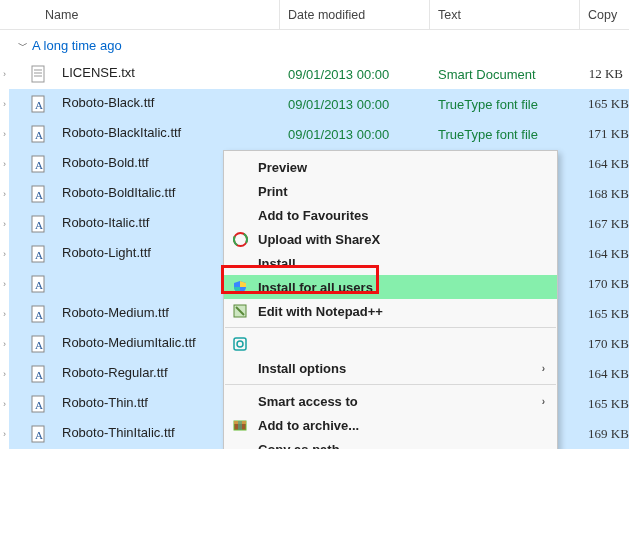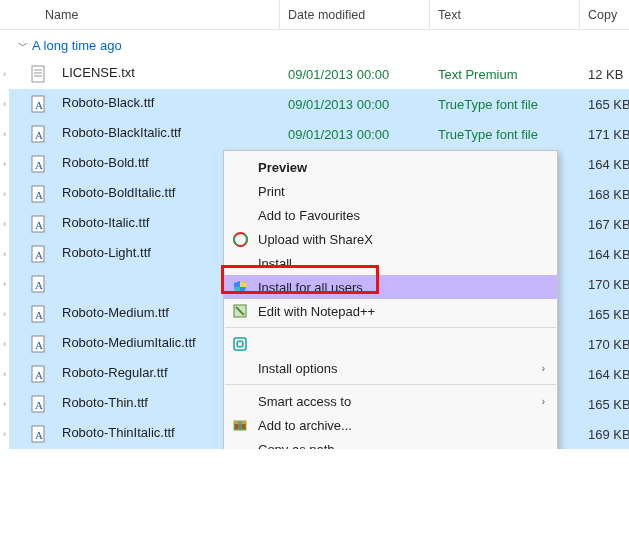--- a/index.html
+++ b/index.html
@@ -42,21 +42,21 @@
     display: grid;
     grid-template-columns: 271px 150px 150px 49px;
     height: 30px;
     align-items: center;
     margin-left: 9px;
     position: relative;
   }
   .row.sel { background: #cce8ff; }
   .row .cell { padding: 0 8px; white-space: nowrap; overflow: hidden; }
   .row .name { display: flex; align-items: flex-start; gap: 15px; padding-left: 22px; }
-  .row .size { text-align: right; padding-right: 6px; color:#333; }
+  .row .size { text-align: right; padding-right: 6px; color:#333;font-family:Liberation Serif, serif; }
   .row .date, .row .type { color: #15803d; }
   .arrow-stub {
     position: absolute;
     left: -9px;
     top: 0;
     bottom: 0;
     width: 9px;
     display:flex;
     align-items:center;
     justify-content:center;
@@ -81,23 +81,24 @@
     padding: 4px 0;
     z-index: 10;
   }
   .ctx-item {
     height: 24px;
     display: flex;
     align-items: center;
     padding: 0 30px 0 34px;
     position: relative;
     cursor: default;
+    font-weight: bold;
   }
   .ctx-item.bold { font-weight: 700; }
-  .ctx-item.hover { background: #c4b5fd; }
+  .ctx-item.hover { background: #86efac; }
   .ctx-sep { height:1px; background:#d8d8d8; margin: 4px 1px; }
   .ctx-icon {
     position: absolute;
     left: 8px;
     width: 16px; height: 16px;
     display:flex; align-items:center; justify-content:center;
   }
   .ctx-sub {
     position: absolute;
     right: 12px;
@@ -134,21 +135,21 @@
     <div class="cell name">
       <span class="icon text"><svg width="16" height="18">
               <rect class="pg" x="1" y="1" width="12" height="16"></rect>
               <line x1="3" y1="5" x2="11" y2="5" stroke="#999"></line>
               <line x1="3" y1="8" x2="11" y2="8" stroke="#999"></line>
               <line x1="3" y1="11" x2="11" y2="11" stroke="#999"></line>
             </svg></span>
       <span>LICENSE.txt</span>
     </div>
     <div class="cell date">09/01/2013 00:00</div>
-    <div class="cell type">Text Premium</div>
+    <div class="cell type">Smart Document</div>
     <div class="cell size">12 KB</div>
   </div>
       <div class="row sel">
     <span class="arrow-stub">›</span>
     <div class="cell name">
       <span class="icon font"><svg width="16" height="18">
               <rect class="pg" x="1" y="1" width="12" height="16"></rect>
               <text x="4" y="14" font-size="11" font-family="serif" fill="#2a5a9a">A</text>
             </svg></span>
       <span>Roboto-Black.ttf</span>

